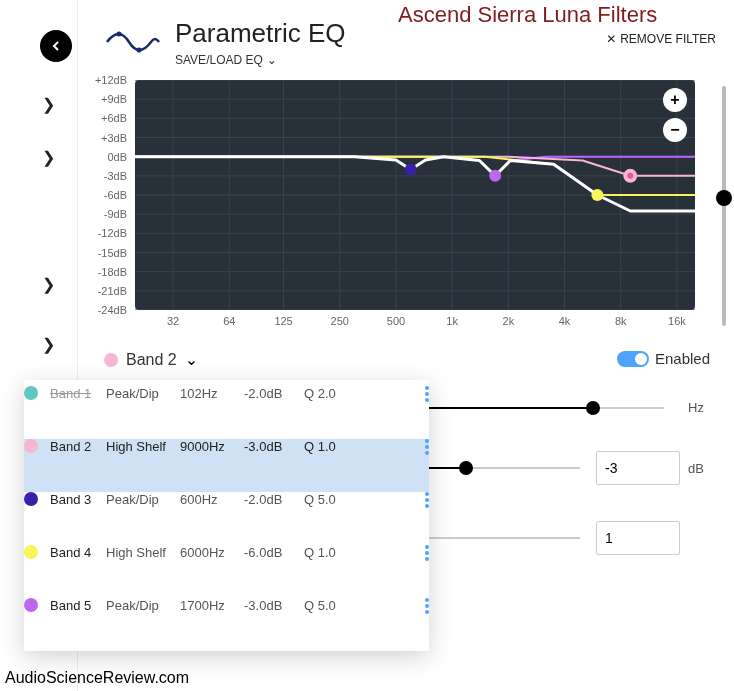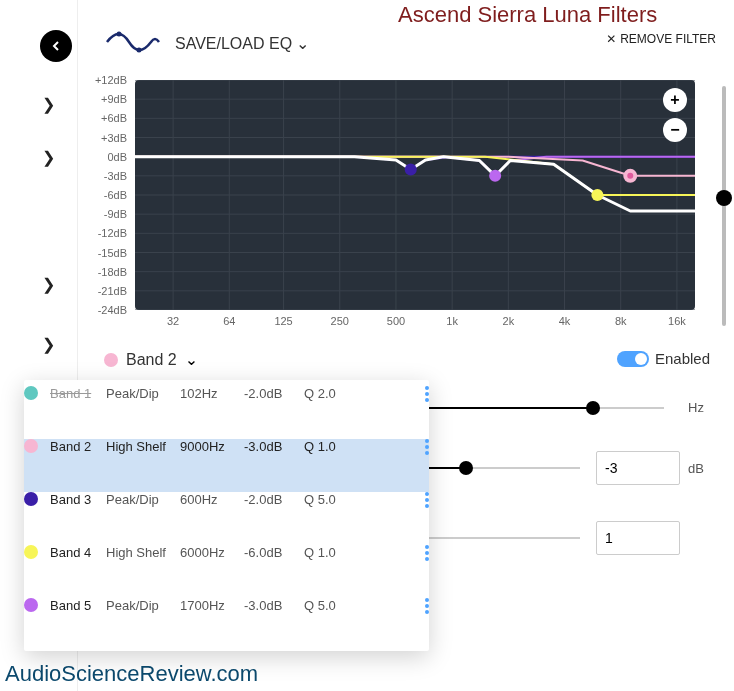--- a/index.html
+++ b/index.html
@@ -18,28 +18,28 @@
 .filters-toggle { position: absolute; left: 0; top: 200px; display: flex; align-items: center; padding: 6px 8px; background: #fff; }
 .filters-toggle span { font-size: 13px; color: #333; margin-right: 6px; }
 .toggle-off { width: 32px; height: 16px; background: #ddd; border-radius: 10px; position: relative; }
 .toggle-off::after { content: ''; position: absolute; left: 2px; top: 2px; width: 12px; height: 12px; background: #fff; border-radius: 50%; }
 
 .main { position: absolute; left: 85px; top: 0; right: 0; bottom: 0; }
 
 .header { display: flex; align-items: flex-start; padding: 18px 20px 8px 20px; }
 .eq-icon { width: 56px; height: 44px; margin-right: 14px; display: flex; align-items: center; justify-content: center; }
 .title-block .title { font-size: 26px; font-weight: 400; color: #222; }
-.saveload { font-size: 16px; color: #333; margin-top: 16px; cursor: pointer; display: flex; align-items: center; gap: 4px; }
+.saveload { font-size: 12px; color: #333; margin-top: 4px; cursor: pointer; display: flex; align-items: center; gap: 4px; }
 
 .remove-filter { position: absolute; right: 18px; top: 32px; font-size: 12px; color: #222; cursor: pointer; display: flex; align-items: center; gap: 4px; }
 
 .overlay-title { position: absolute; left: 398px; top: 2px; color: #7f1d1d; font-size: 22px; font-weight: 400; pointer-events: none; }
 .overlay-res { position: absolute; left: 329px; top: 137px; color: #ff0000; font-size: 20px; pointer-events: none; }
 .overlay-bri { position: absolute; left: 523px; top: 216px; color: #ff0000; font-size: 20px; pointer-events: none; }
-.overlay-site { position: absolute; left: 5px; bottom: 4px; color: #0c4a6e; font-size: 22px; pointer-events: none; }
+.overlay-site { position: absolute; left: 5px; bottom: 4px; color: #000000; font-size: 16px; pointer-events: none; }
 
 .chart-wrap { position: absolute; left: 85px; top: 80px; width: 626px; height: 255px; }
 .chart { position: absolute; left: 50px; top: 0; width: 560px; height: 230px; background: #28303a; border-radius: 4px; }
 .ylabels { position: absolute; left: 0; top: 0; width: 48px; height: 230px; font-size: 11px; color: #666; }
 .ylabels div { position: absolute; right: 6px; transform: translateY(-50%); }
 .xlabels { position: absolute; left: 50px; top: 235px; width: 560px; font-size: 11px; color: #666; }
 .xlabels div { position: absolute; transform: translateX(-50%); }
 .zoom-btns { position: absolute; right: 8px; top: 8px; display: flex; flex-direction: column; gap: 6px; }
 .zoom-btn { width: 24px; height: 24px; border-radius: 50%; background: #fff; color: #000; display: flex; align-items: center; justify-content: center; font-size: 16px; font-weight: 700; cursor: pointer; }
 
@@ -95,20 +95,21 @@
 <div class="main">
   <div class="header">
     <div class="eq-icon">
       <svg viewBox="0 0 56 40" width="56" height="40">
         <path d="M2 22 Q14 6 24 22 Q34 38 46 22 Q50 16 54 22" stroke="#1a2a6c" stroke-width="2.5" fill="none"></path>
         <circle cx="14" cy="14" r="2.5" fill="#1a2a6c"></circle>
         <circle cx="34" cy="30" r="2.5" fill="#1a2a6c"></circle>
       </svg>
     </div>
     <div class="title-block">
+      <div class="title">Parametric EQ</div>
       <div class="saveload">
         <span>SAVE/LOAD EQ</span>
         <span>⌄</span>
       </div>
     </div>
   </div>
   <div class="remove-filter">
     <span>✕</span>
     <span>REMOVE FILTER</span>
   </div>

